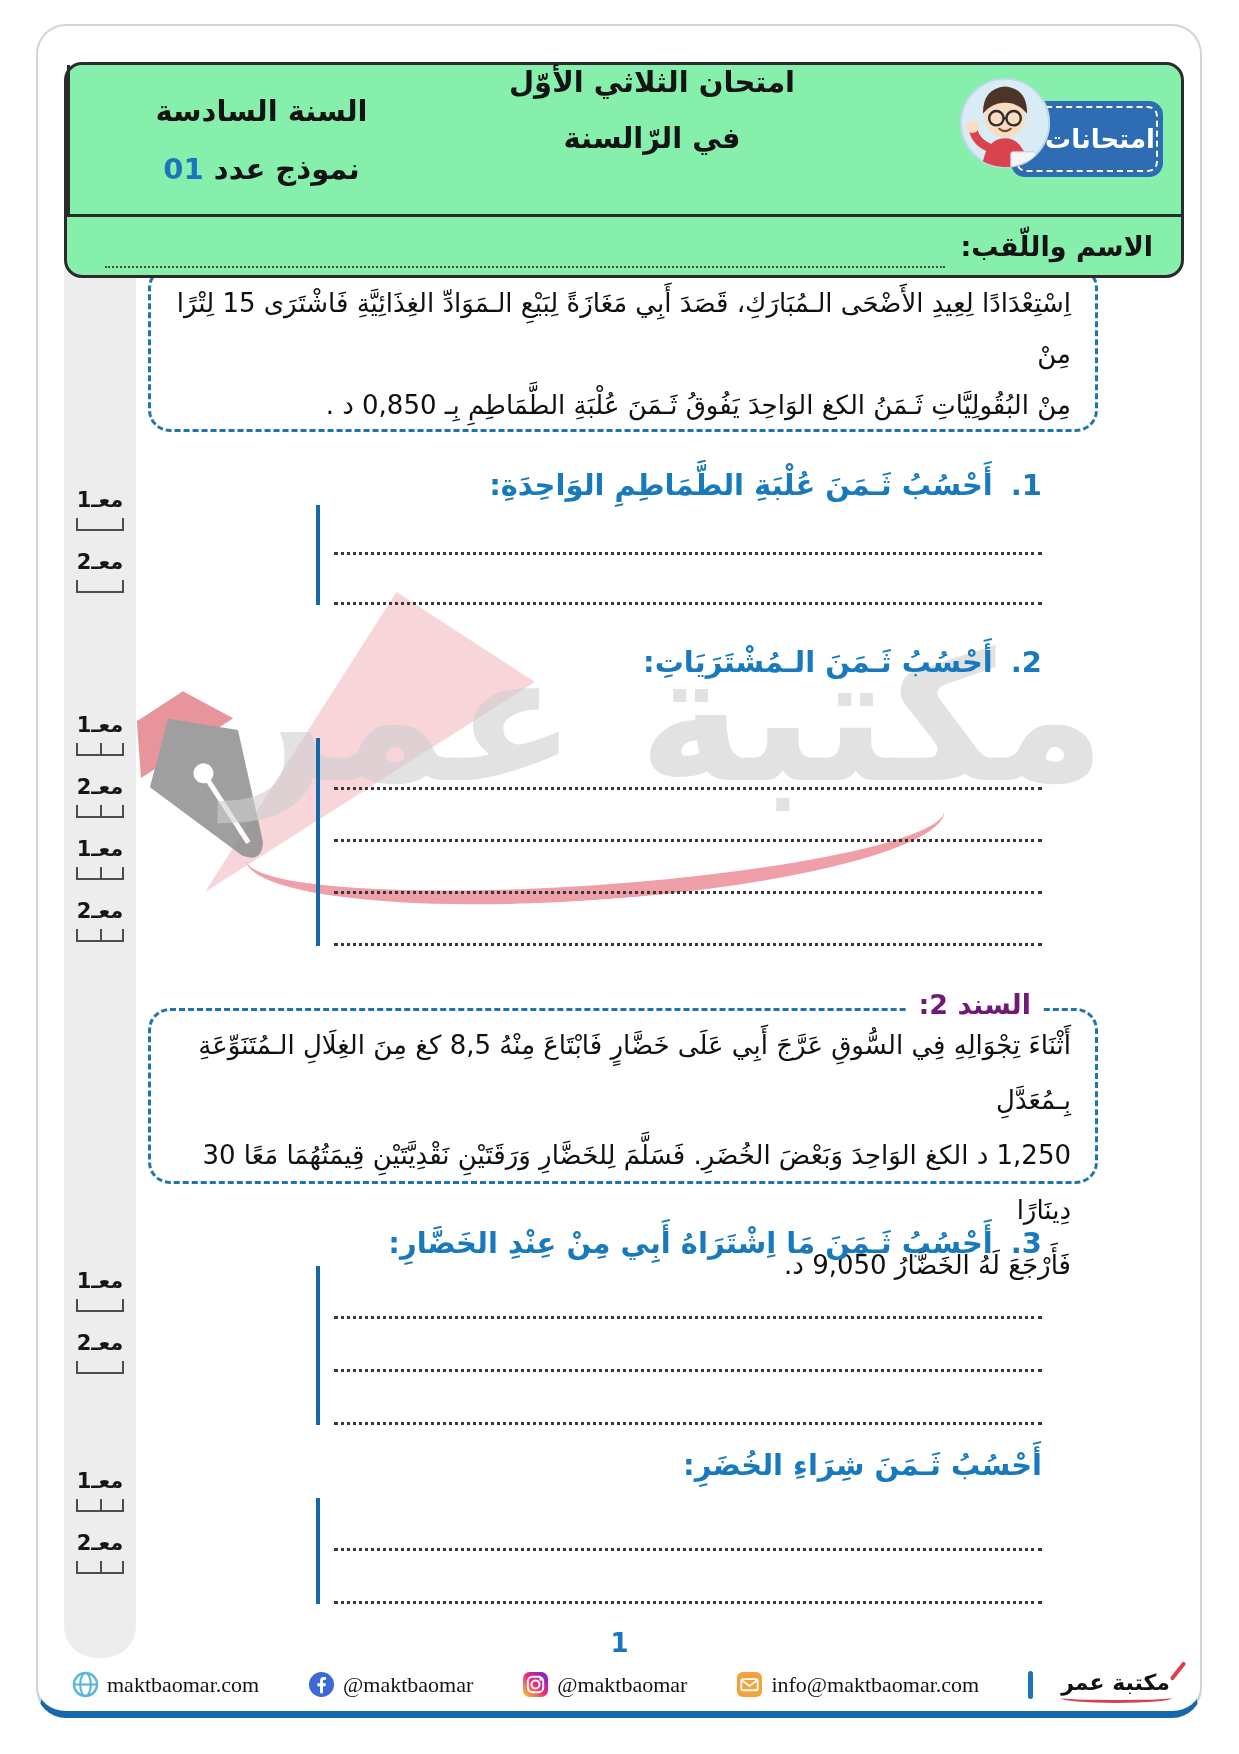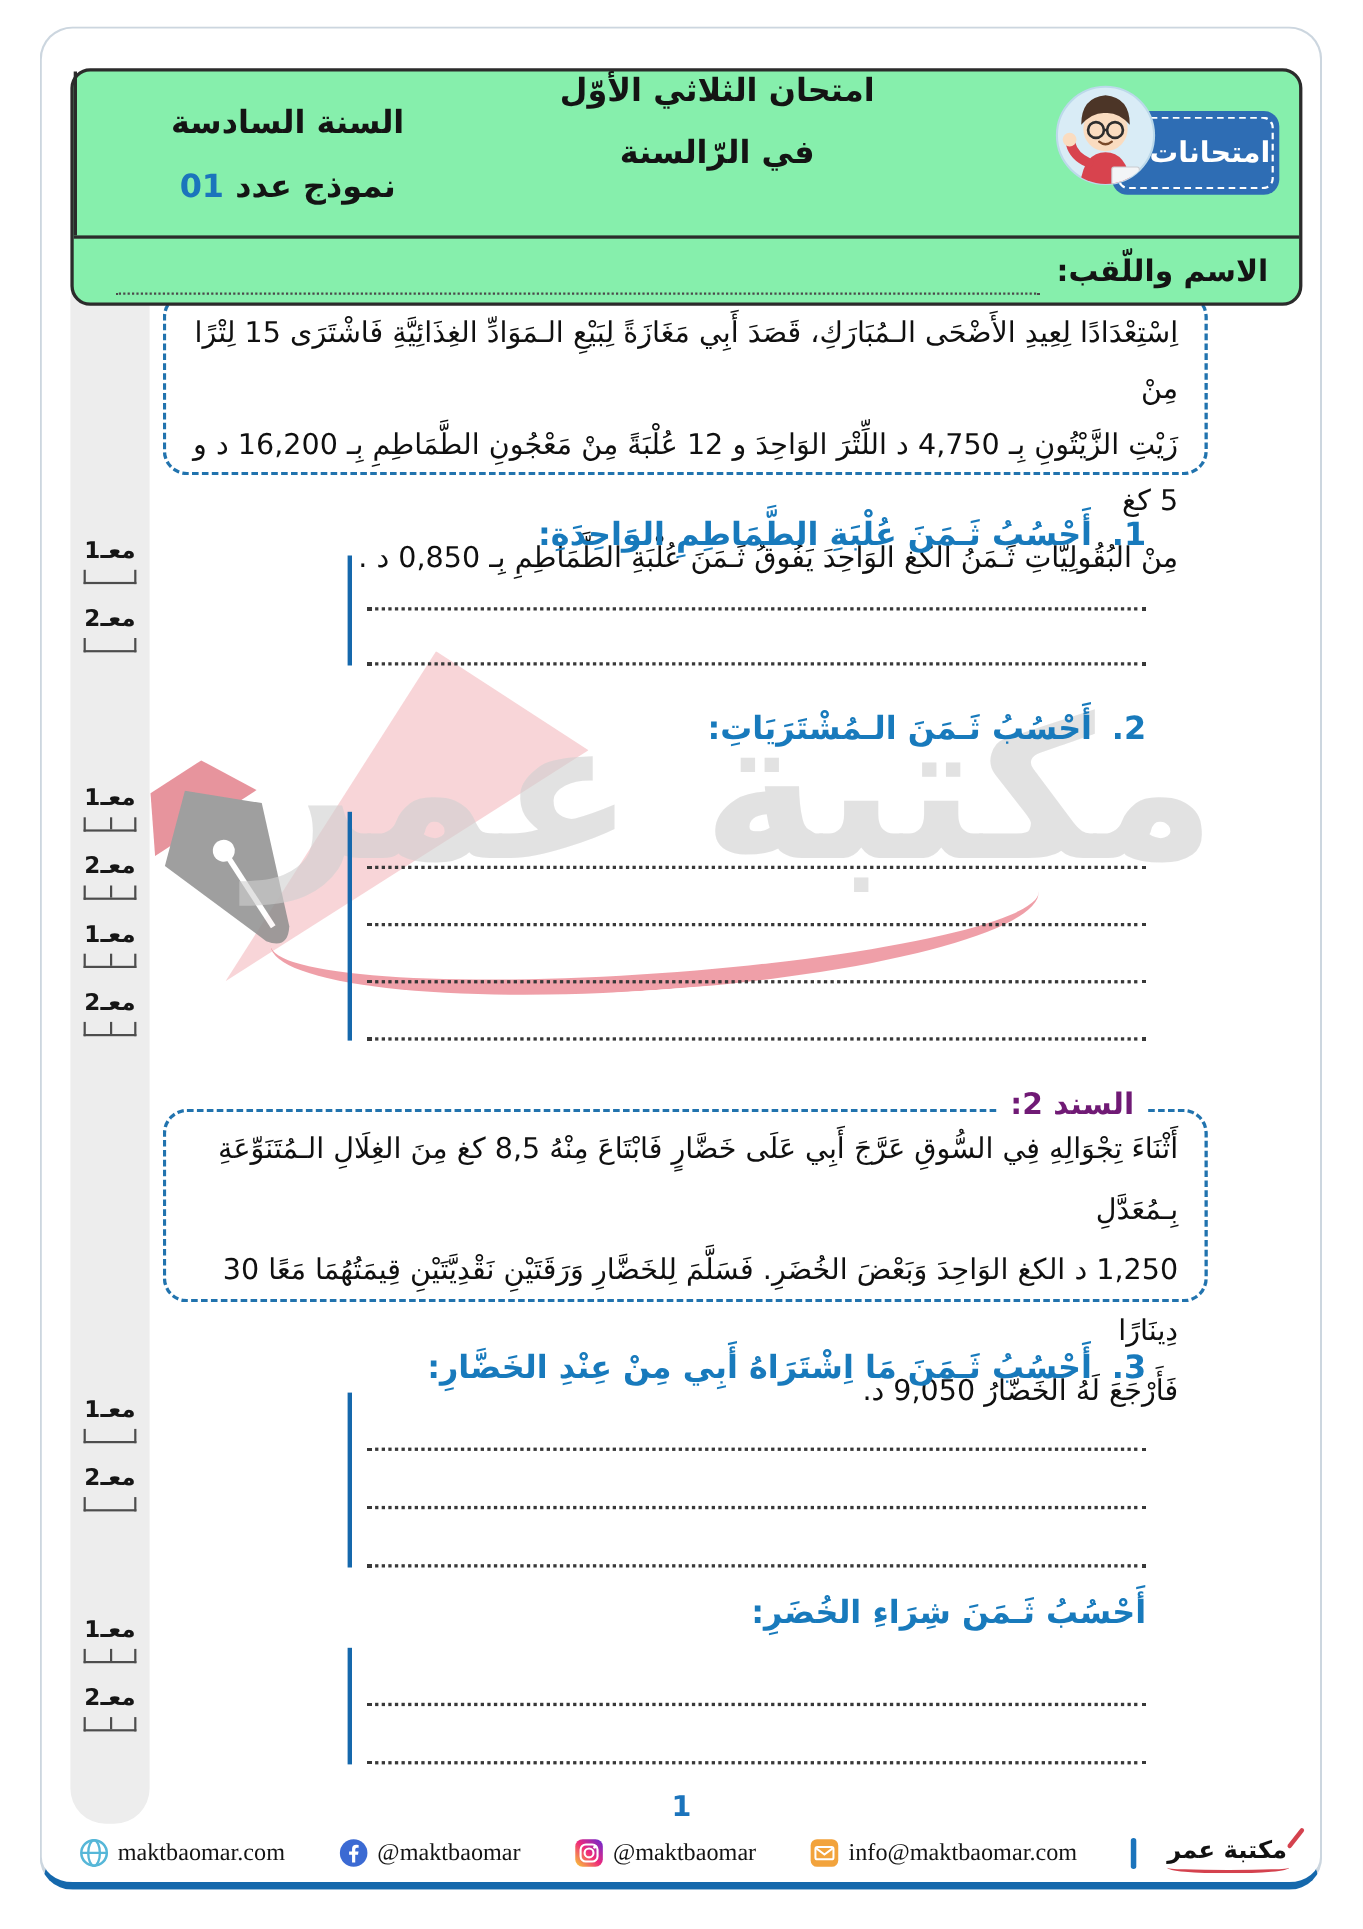--- a/index.html
+++ b/index.html
@@ -78,21 +78,21 @@
   .answers { position:absolute; left:316px; width:726px; border-left:4px solid #1568ac;
     padding-left:14px; z-index:2; }
   .ans-line { border-bottom:3px dotted #383838; }
 
   
   .page-number { position:absolute; top:1628px; left:0; width:100%; text-align:center;
     color:#1b74bc; font-size:26px; font-weight:bold; z-index:3; }
   .footer-links { position:absolute; left:72px; top:1668px; width:1104px; display:flex;
     direction:ltr; align-items:center; justify-content:space-between; z-index:3;
     font-family:"Liberation Serif", serif; font-size:22px; color:#141414; }
-  .f-item { display:flex; align-items:flex-start; gap:8px; }
+  .f-item { display:flex; align-items:center; gap:8px; }
   .logo-group { display:flex; align-items:center; gap:26px; }
   .footer-sep { width:5px; height:28px; background:#1b74bc; border-radius:3px; }
   .brand-logo { position:relative; font-family:"DejaVu Sans", sans-serif;
     font-size:22px; font-weight:bold; color:#111; padding:2px 6px 6px 2px; }
   .pen-stroke { position:absolute; right:-4px; top:-8px; width:4px; height:22px;
     background:#d4424e; transform:rotate(38deg); border-radius:2px; }
   .logo-underline { position:absolute; bottom:-2px; left:2px; right:4px; height:10px;
     border-bottom:3px solid #d4424e; border-radius:50%; }
 </style>
 </head>
@@ -199,21 +199,20 @@
     <div class="mark-label">معـ2</div>
     <div class="mark-bracket cells-2">
         <span class="tick"></span>
       </div>
   </div>
 
   <div class="dashed-box box-1">
     <span class="section-label">السند 1:</span>
     <div class="box-text">
       <div>اِسْتِعْدَادًا لِعِيدِ الأَضْحَى الـمُبَارَكِ، قَصَدَ أَبِي مَغَازَةً لِبَيْعِ الـمَوَادِّ الغِذَائِيَّةِ فَاشْتَرَى 15 لِتْرًا مِنْ</div>
-      <div>زَيْتِ الزَّيْتُونِ بِـ 4,750 د اللِّتْرَ الوَاحِدَ و 12 عُلْبَةً مِنْ مَعْجُونِ الطَّمَاطِمِ بِـ 16,200 د و 5 كغ</div>
       <div>مِنْ البُقُولِيَّاتِ ثَـمَنُ الكغ الوَاحِدَ يَفُوقُ ثَـمَنَ عُلْبَةِ الطَّمَاطِمِ بِـ 0,850 د .</div>
     </div>
   </div>
 
   <div class="q-row" style="top:468px">
     <span class="q-number">1.</span>
     <span class="q-text">أَحْسُبُ ثَـمَنَ عُلْبَةِ الطَّمَاطِمِ الوَاحِدَةِ:</span>
   </div>
   <div class="answers" style="top:505px">
     <div class="ans-line" style="height:50px"></div>

